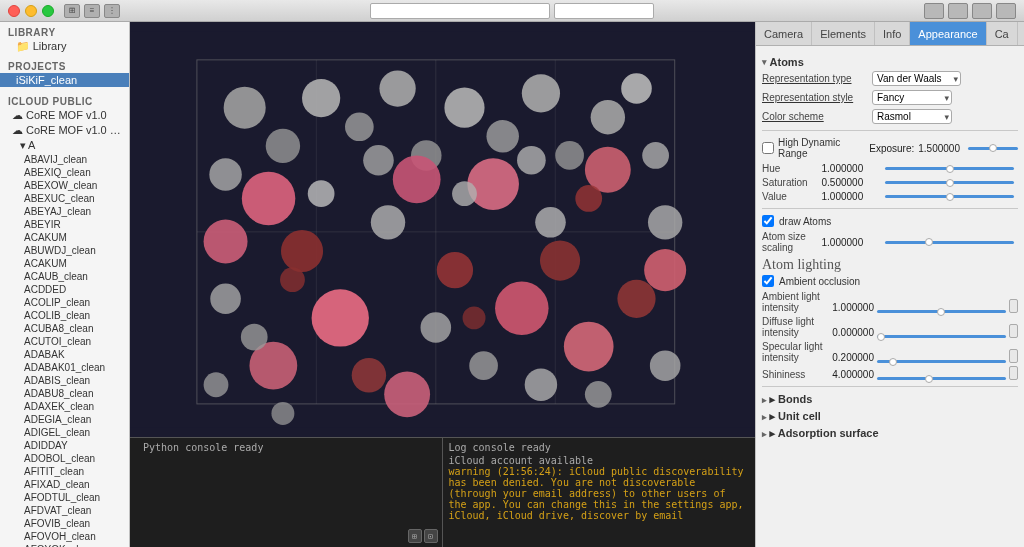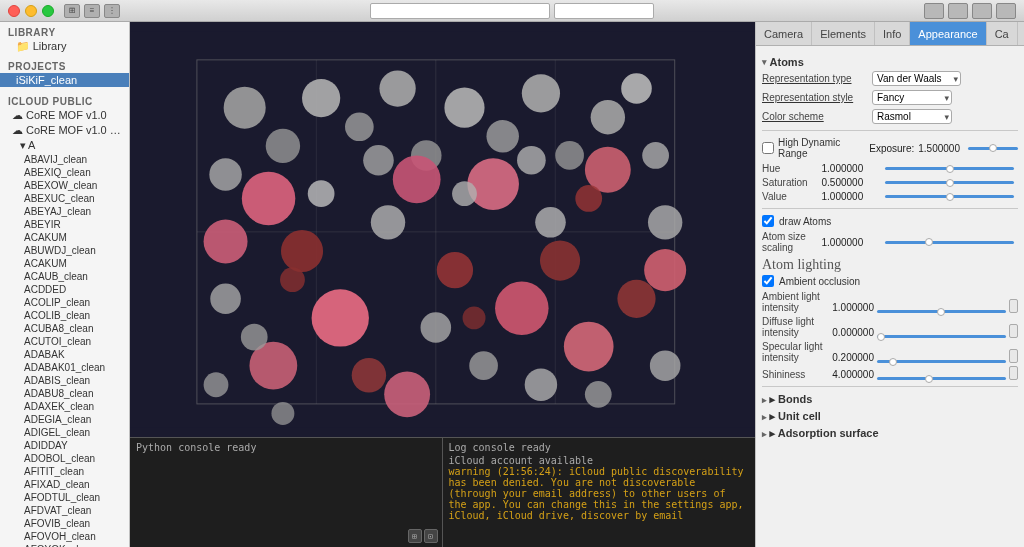--- a/index.html
+++ b/index.html
@@ -152,21 +152,21 @@
     
     .console-area {
       height: 110px;
       display: flex;
       border-top: 1px solid #555;
     }
     .python-console {
       width: 50%;
       background: #1e1e1e;
       border-right: 1px solid #555;
-      padding: 4px 6px;
+      padding: 4px 13px;
       font-size: 10px;
       color: #ccc;
       font-family: monospace;
       position: relative;
     }
     .log-console {
       width: 50%;
       background: #1e1e1e;
       padding: 4px 6px;
       font-size: 10px;

